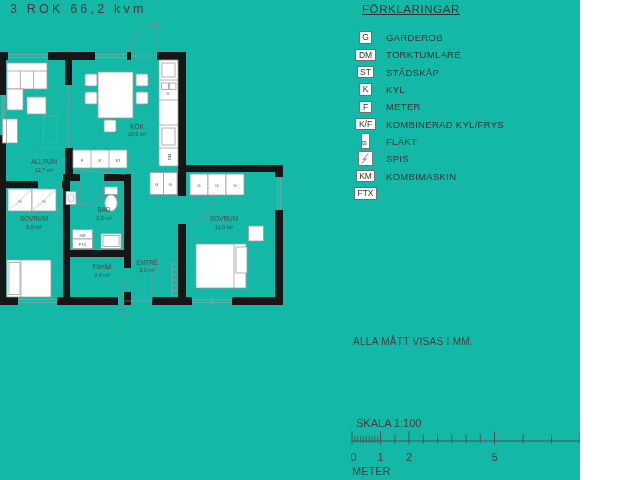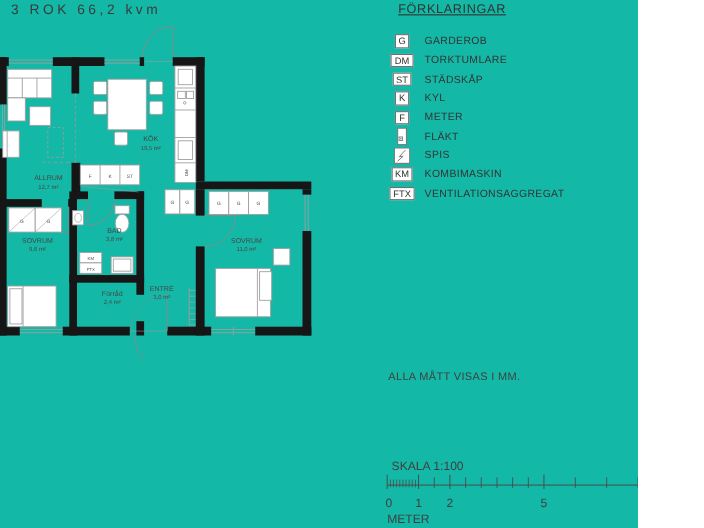--- a/index.html
+++ b/index.html
@@ -261,20 +261,26 @@
         <span class="legend-label">KYL</span>
       </div>
       <div class="legend-row">
         <span class="sym-col">
             <span class="sym-box">F</span>
           </span>
         <span class="legend-label">METER</span>
       </div>
       <div class="legend-row">
         <span class="sym-col">
+            <span class="sym-box">K/F</span>
+          </span>
+        <span class="legend-label">KOMBINERAD KYL/FRYS</span>
+      </div>
+      <div class="legend-row">
+        <span class="sym-col">
           <svg width="9" height="16" viewBox="0 0 9 16">
             <rect x="0.5" y="0.5" width="8" height="15" fill="#fff" stroke="#777"></rect>
             <rect x="1.8" y="8.5" width="3.2" height="3.2" fill="none" stroke="#777" stroke-width="0.8"></rect>
             <circle cx="3.4" cy="10.1" r="0.7" fill="#777"></circle>
           </svg>
         </span>
         <span class="legend-label">FLÄKT</span>
       </div>
       <div class="legend-row">
         <span class="sym-col">
@@ -288,19 +294,18 @@
       <div class="legend-row">
         <span class="sym-col">
             <span class="sym-box">KM</span>
           </span>
         <span class="legend-label">KOMBIMASKIN</span>
       </div>
       <div class="legend-row">
         <span class="sym-col">
             <span class="sym-box">FTX</span>
           </span>
-        <span class="legend-label">VENTILATIONSAGGREGAT</span>
       </div>
 
     </div>
   </div>
 
 </div>
 
 </body></html>

